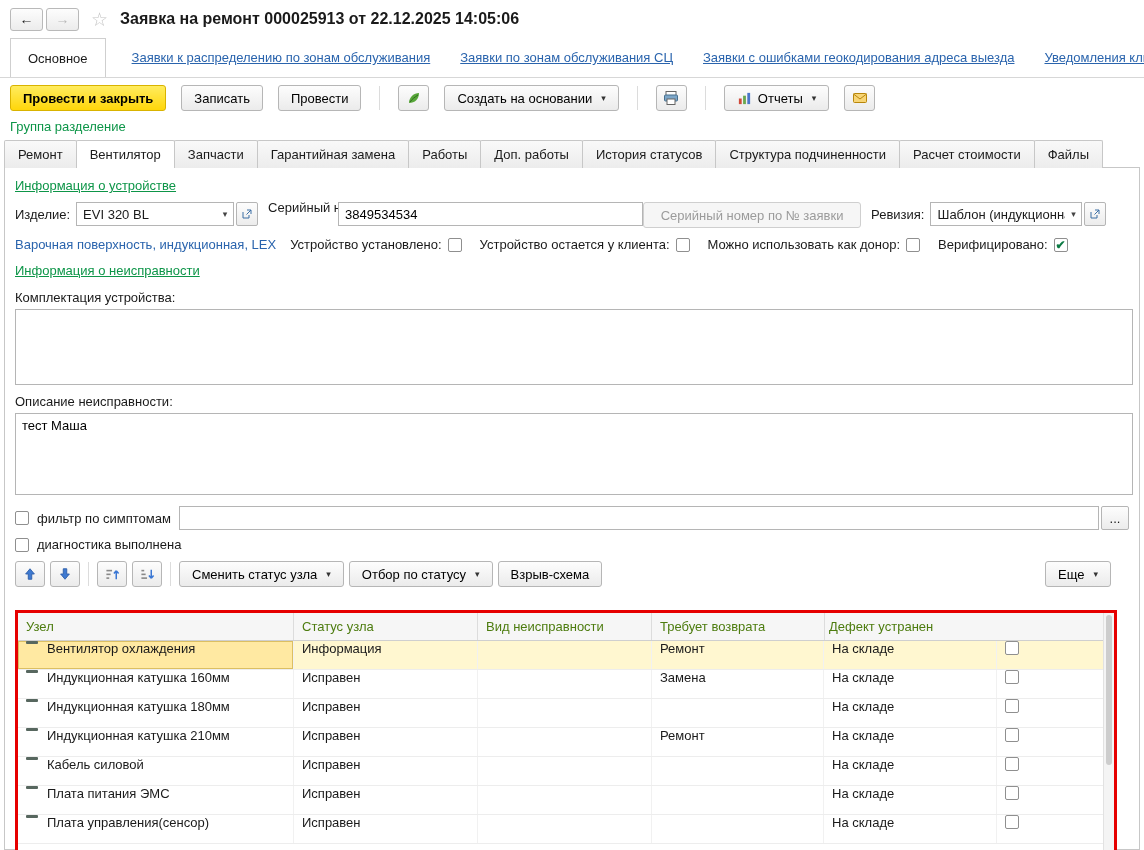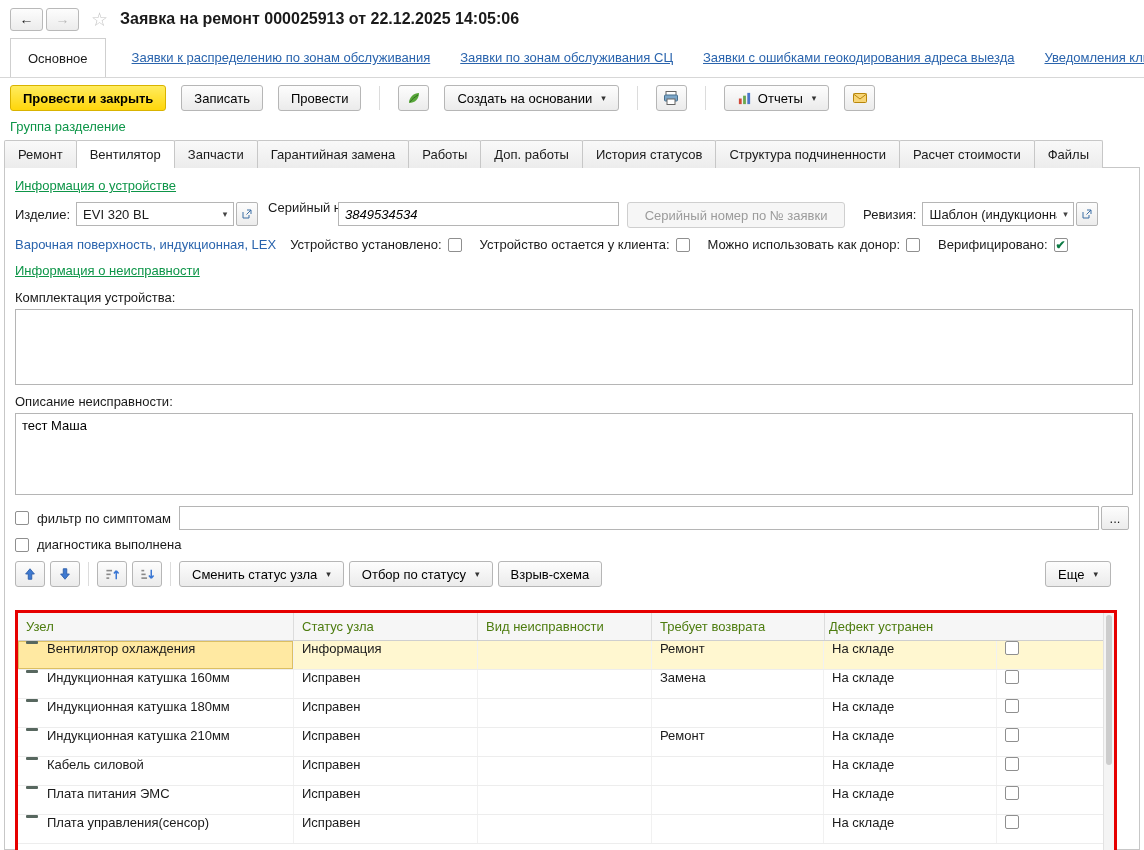--- a/index.html
+++ b/index.html
@@ -192,23 +192,23 @@
       <span class="combo-arrow">▾</span>
     </div>
     <div class="mini-btn">
       <svg width="12" height="12" viewBox="0 0 12 12">
           <path d="M2 4v6h6V7" fill="none" stroke="#3b6ea5"></path>
           <path d="M6 2h4v4" fill="none" stroke="#3b6ea5"></path>
           <path d="M10 2L5.5 6.5" stroke="#3b6ea5"></path>
         </svg>
     </div>
     <span class="field-label two-line" style="margin-left:10px;margin-right:4px">Серийный номер:</span>
-    <input class="text" style="width: 281px; font-style: italic;" value="3849534534">
-    <button class="btn disabled" style="margin-left:8px;width:218px;justify-content:center">Серийный номер по № заявки</button>
-    <span class="field-label" style="margin-left:18px;margin-right:6px">Ревизия:</span>
+    <input class="text" style="width: 305px;" value="3849534534">
+    <button class="btn disabled" style="margin-left:0;width:218px;justify-content:center">Серийный номер по № заявки</button>
+    <span class="field-label" style="margin-left:10px;margin-right:6px">Ревизия:</span>
     <div class="combo" style="width:152px">
       <span class="combo-text">Шаблон (индукционная</span>
       <span class="combo-arrow">▾</span>
     </div>
     <div class="mini-btn">
       <svg width="12" height="12" viewBox="0 0 12 12">
           <path d="M2 4v6h6V7" fill="none" stroke="#3b6ea5"></path>
           <path d="M6 2h4v4" fill="none" stroke="#3b6ea5"></path>
           <path d="M10 2L5.5 6.5" stroke="#3b6ea5"></path>
         </svg>

